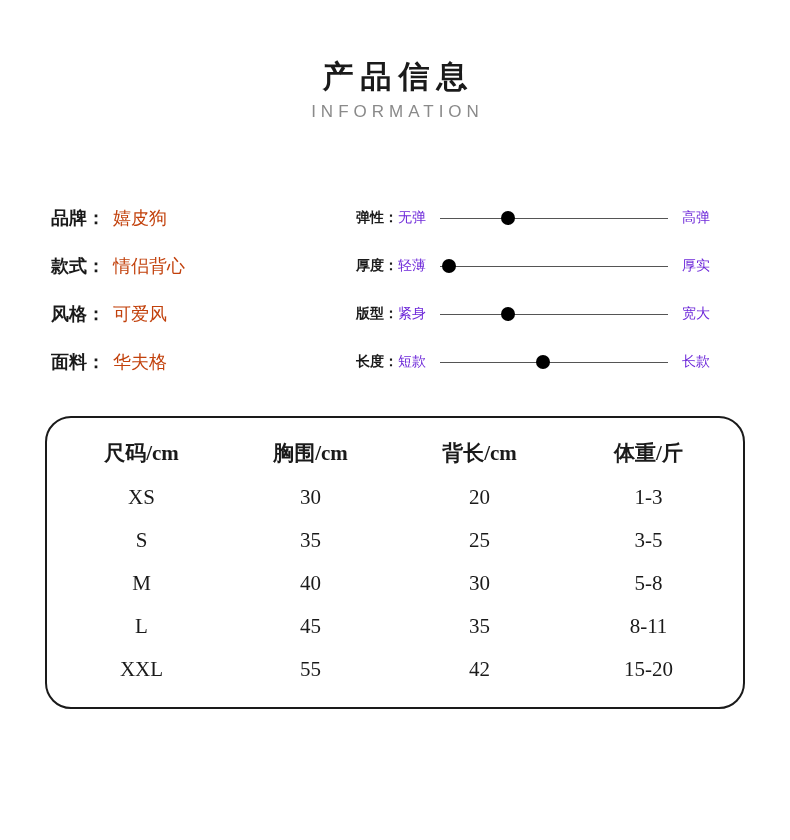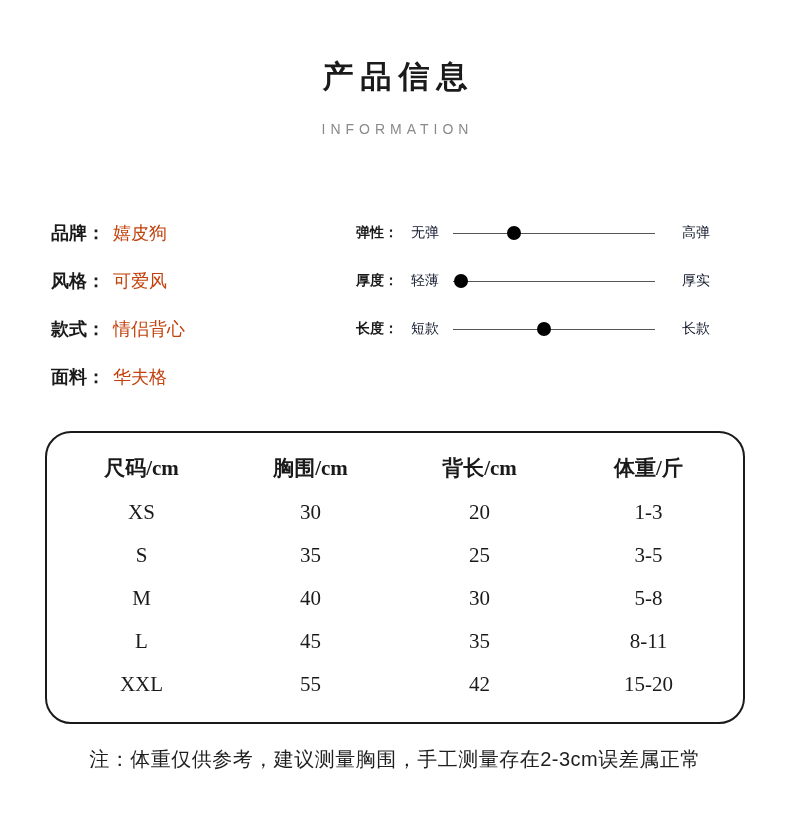--- a/index.html
+++ b/index.html
@@ -16,22 +16,22 @@
   
   .header { padding-top: 56px; text-align: center; }
   .title {
     font-size: 31px;
     font-weight: 700;
     letter-spacing: 7px;
     color: #1a1a1a;
     text-indent: 7px; 
   }
   .subtitle {
-    margin-top: 23px;
-    font-size: 14px;
+    margin-top: 4px;
+    font-size: 17px;
     letter-spacing: 5px;
     color: #8a8a8a;
     text-indent: 5px;
   }
 
   
   .specs {
     display: flex;
     margin-top: 72px;
     padding-left: 51px;
@@ -48,21 +48,21 @@
   .attr-value { margin-left: 8px; color: #c2410c; }
 
   .sliders { flex: 1; }
   .slider-row {
     height: 48px;
     display: flex;
     align-items: center;
     font-size: 14px;
   }
   .slider-label { font-weight: 700; color: #1a1a1a; white-space: nowrap; }
-  .slider-end { color: #0f172a; white-space: nowrap; margin-left: 13px; }
+  .slider-end { color: #6d28d9; white-space: nowrap; }
   .slider-track {
     flex: 1;
     height: 1px;
     background: #555;
     margin: 0 14px;
     position: relative;
   }
   .slider-dot {
     position: absolute;
     top: -6.5px;
@@ -114,48 +114,56 @@
     <div class="subtitle">INFORMATION</div>
   </header>
 
   <section class="specs">
     <div class="attrs">
         <div class="attr-row">
           <span class="attr-label">品牌：</span>
           <span class="attr-value">嬉皮狗</span>
         </div>
         <div class="attr-row">
+          <span class="attr-label">款式：</span>
+          <span class="attr-value">情侣背心</span>
+        </div>
+        <div class="attr-row">
           <span class="attr-label">风格：</span>
           <span class="attr-value">可爱风</span>
         </div>
         <div class="attr-row">
-          <span class="attr-label">款式：</span>
-          <span class="attr-value">情侣背心</span>
-        </div>
-        <div class="attr-row">
           <span class="attr-label">面料：</span>
           <span class="attr-value">华夫格</span>
         </div>
       </div>
     <div class="sliders">
         <div class="slider-row">
           <span class="slider-label">弹性：</span>
           <span class="slider-end">无弹</span>
           <span class="slider-track">
             <span class="slider-dot" style="left: calc(30% - 7px);"></span>
           </span>
           <span class="slider-end">高弹</span>
         </div>
         <div class="slider-row">
           <span class="slider-label">厚度：</span>
           <span class="slider-end">轻薄</span>
           <span class="slider-track">
             <span class="slider-dot" style="left: calc(4% - 7px);"></span>
           </span>
           <span class="slider-end">厚实</span>
+        </div>
+        <div class="slider-row">
+          <span class="slider-label">版型：</span>
+          <span class="slider-end">紧身</span>
+          <span class="slider-track">
+            <span class="slider-dot" style="left: calc(30% - 7px);"></span>
+          </span>
+          <span class="slider-end">宽大</span>
         </div>
         <div class="slider-row">
           <span class="slider-label">长度：</span>
           <span class="slider-end">短款</span>
           <span class="slider-track">
             <span class="slider-dot" style="left: calc(45% - 7px);"></span>
           </span>
           <span class="slider-end">长款</span>
         </div>
       </div>
@@ -199,15 +207,14 @@
           <tr>
             <td>XXL</td>
             <td>55</td>
             <td>42</td>
             <td>15-20</td>
           </tr>
         </tbody>
     </table>
   </section>
 
-  <p class="note">注：体重仅供参考，建议测量胸围，手工测量存在2-3cm误差属正常</p>
 
 </div>
 
 </body></html>

